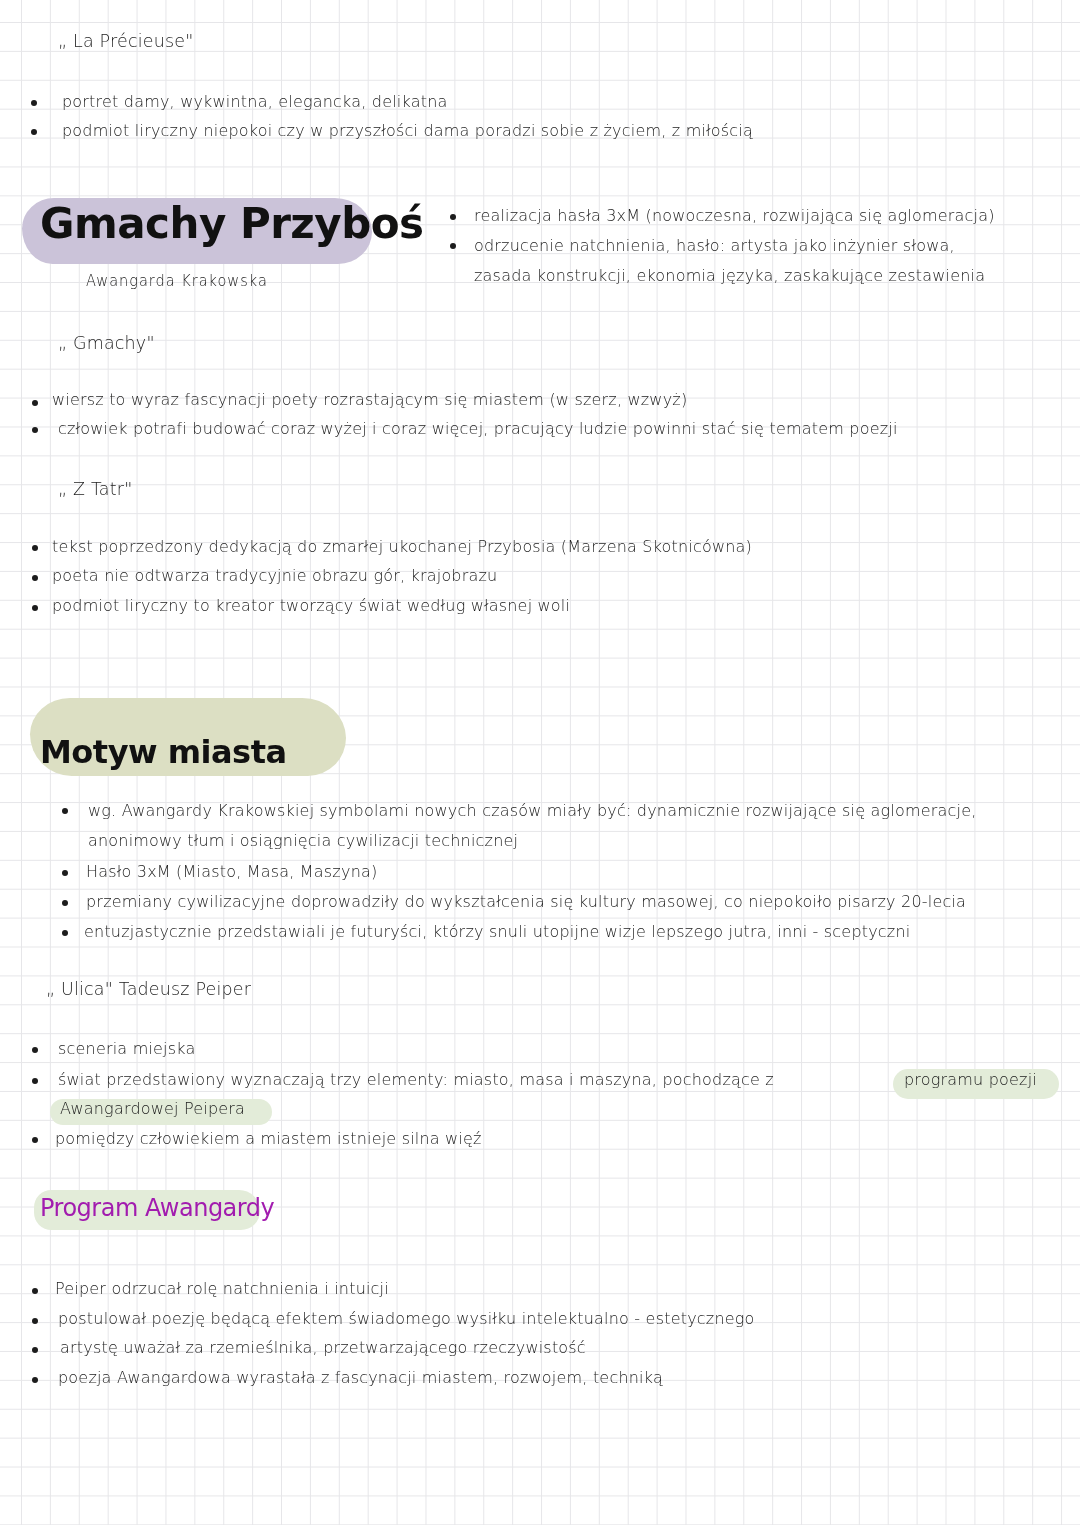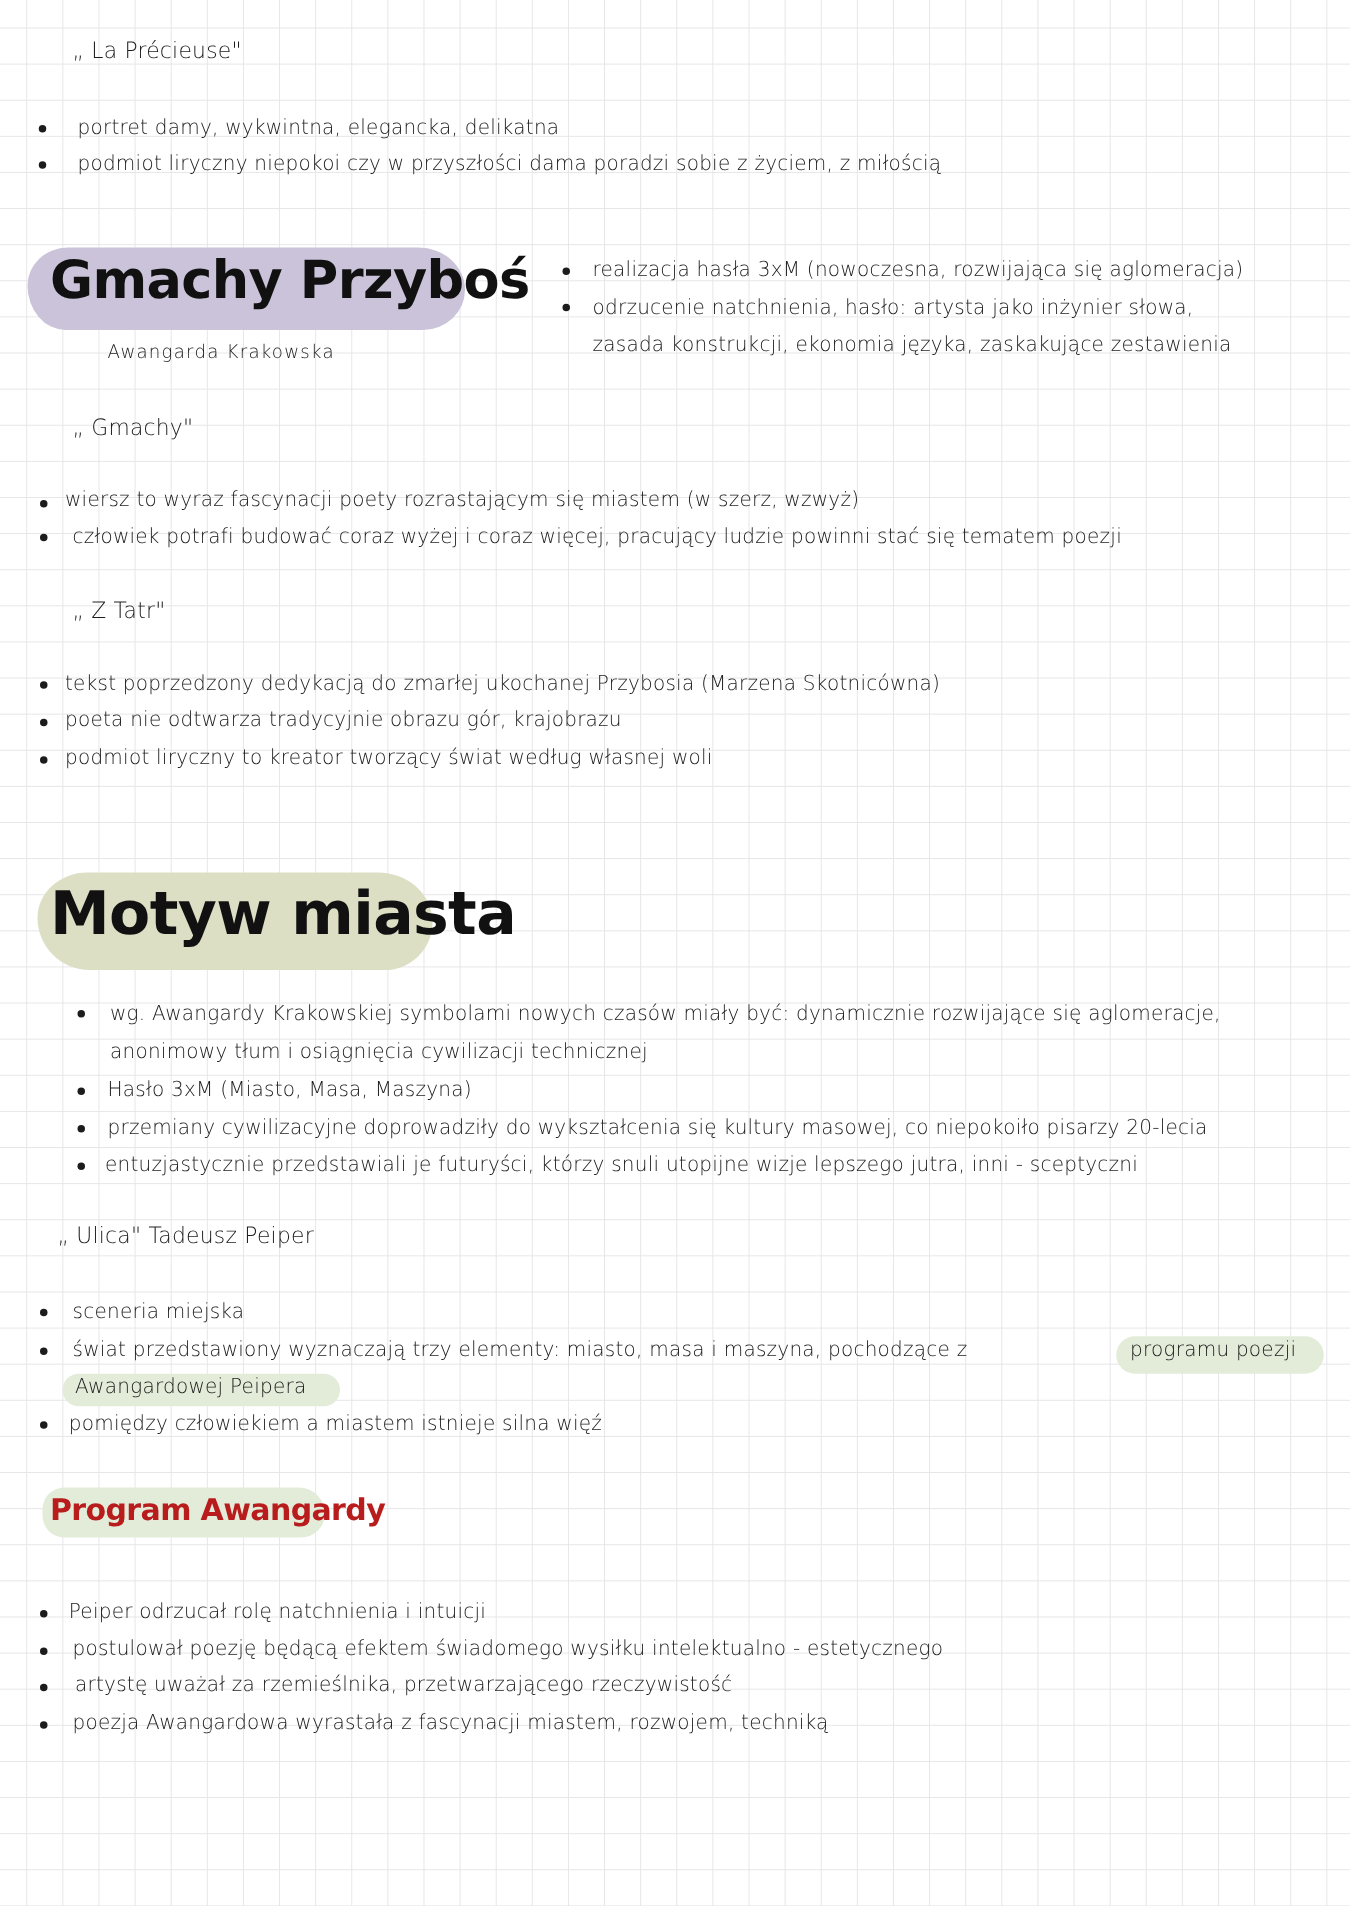--- a/index.html
+++ b/index.html
@@ -86,21 +86,21 @@
 <div class="abs hand poem-title" style="left:58px; top:478px;">„ Z Tatr"</div>
 
 <span class="bullet" style="left:32px; top:545px;"></span>
 <div class="abs hand" style="left:52px; top:537px;">tekst poprzedzony dedykacją do zmarłej ukochanej Przybosia (Marzena Skotnicówna)</div>
 <span class="bullet" style="left:32px; top:575px;"></span>
 <div class="abs hand" style="left:52px; top:566px;">poeta nie odtwarza tradycyjnie obrazu gór, krajobrazu</div>
 <span class="bullet" style="left:32px; top:605px;"></span>
 <div class="abs hand" style="left:52px; top:596px;">podmiot liryczny to kreator tworzący świat według własnej woli</div>
 
 <div class="hl-sage" style="left:30px; top:698px; width:316px; height:78px;"></div>
-<div class="abs heading-big" style="left:40px; top:703px; font-size:48px;">Motyw miasta</div>
+<div class="abs heading-big" style="left:40px; top:733px; font-size:32px;">Motyw miasta</div>
 
 <span class="bullet" style="left:62px; top:808px;"></span>
 <div class="abs hand" style="left:88px; top:801px;">wg. Awangardy Krakowskiej symbolami nowych czasów miały być: dynamicznie rozwijające się aglomeracje,</div>
 <div class="abs hand" style="left:88px; top:831px;">anonimowy tłum i osiągnięcia cywilizacji technicznej</div>
 <span class="bullet" style="left:62px; top:870px;"></span>
 <div class="abs hand" style="left:86px; top:862px;">Hasło 3xM (Miasto, Masa, Maszyna)</div>
 <span class="bullet" style="left:62px; top:900px;"></span>
 <div class="abs hand" style="left:86px; top:892px;">przemiany cywilizacyjne doprowadziły do wykształcenia się kultury masowej, co niepokoiło pisarzy 20-lecia</div>
 <span class="bullet" style="left:62px; top:930px;"></span>
 <div class="abs hand" style="left:84px; top:922px;">entuzjastycznie przedstawiali je futuryści, którzy snuli utopijne wizje lepszego jutra, inni - sceptyczni</div>
@@ -112,21 +112,21 @@
 <span class="bullet" style="left:32px; top:1078px;"></span>
 <div class="abs hand" style="left:58px; top:1070px;">świat przedstawiony wyznaczają trzy elementy: miasto, masa i maszyna, pochodzące z</div>
 <div class="hl-mint" style="left:893px; top:1069px; width:166px; height:30px;"></div>
 <div class="abs hand" style="left:904px; top:1070px;">programu poezji</div>
 <div class="hl-mint" style="left:50px; top:1099px; width:222px; height:26px;"></div>
 <div class="abs hand" style="left:60px; top:1099px;">Awangardowej Peipera</div>
 <span class="bullet" style="left:32px; top:1137px;"></span>
 <div class="abs hand" style="left:55px; top:1129px;">pomiędzy człowiekiem a miastem istnieje silna więź</div>
 
 <div class="hl-mint" style="left:34px; top:1190px; width:226px; height:40px; border-radius:20px 24px 22px 20px;"></div>
-<div class="abs heading-big" style="left:40px; top:1194px; font-size:24px; font-weight:bold; color:#b91c1c;">Program Awangardy</div>
+<div class="abs heading-big" style="left:40px; top:1194px; font-size:24px; font-weight:normal; color:#a21caf;">Program Awangardy</div>
 
 <span class="bullet" style="left:32px; top:1288px;"></span>
 <div class="abs hand" style="left:55px; top:1279px;">Peiper odrzucał rolę natchnienia i intuicji</div>
 <span class="bullet" style="left:32px; top:1318px;"></span>
 <div class="abs hand" style="left:58px; top:1309px;">postulował poezję będącą efektem świadomego wysiłku intelektualno - estetycznego</div>
 <span class="bullet" style="left:32px; top:1347px;"></span>
 <div class="abs hand" style="left:60px; top:1338px;">artystę uważał za rzemieślnika, przetwarzającego rzeczywistość</div>
 <span class="bullet" style="left:32px; top:1377px;"></span>
 <div class="abs hand" style="left:58px; top:1368px;">poezja Awangardowa wyrastała z fascynacji miastem, rozwojem, techniką</div>
 

